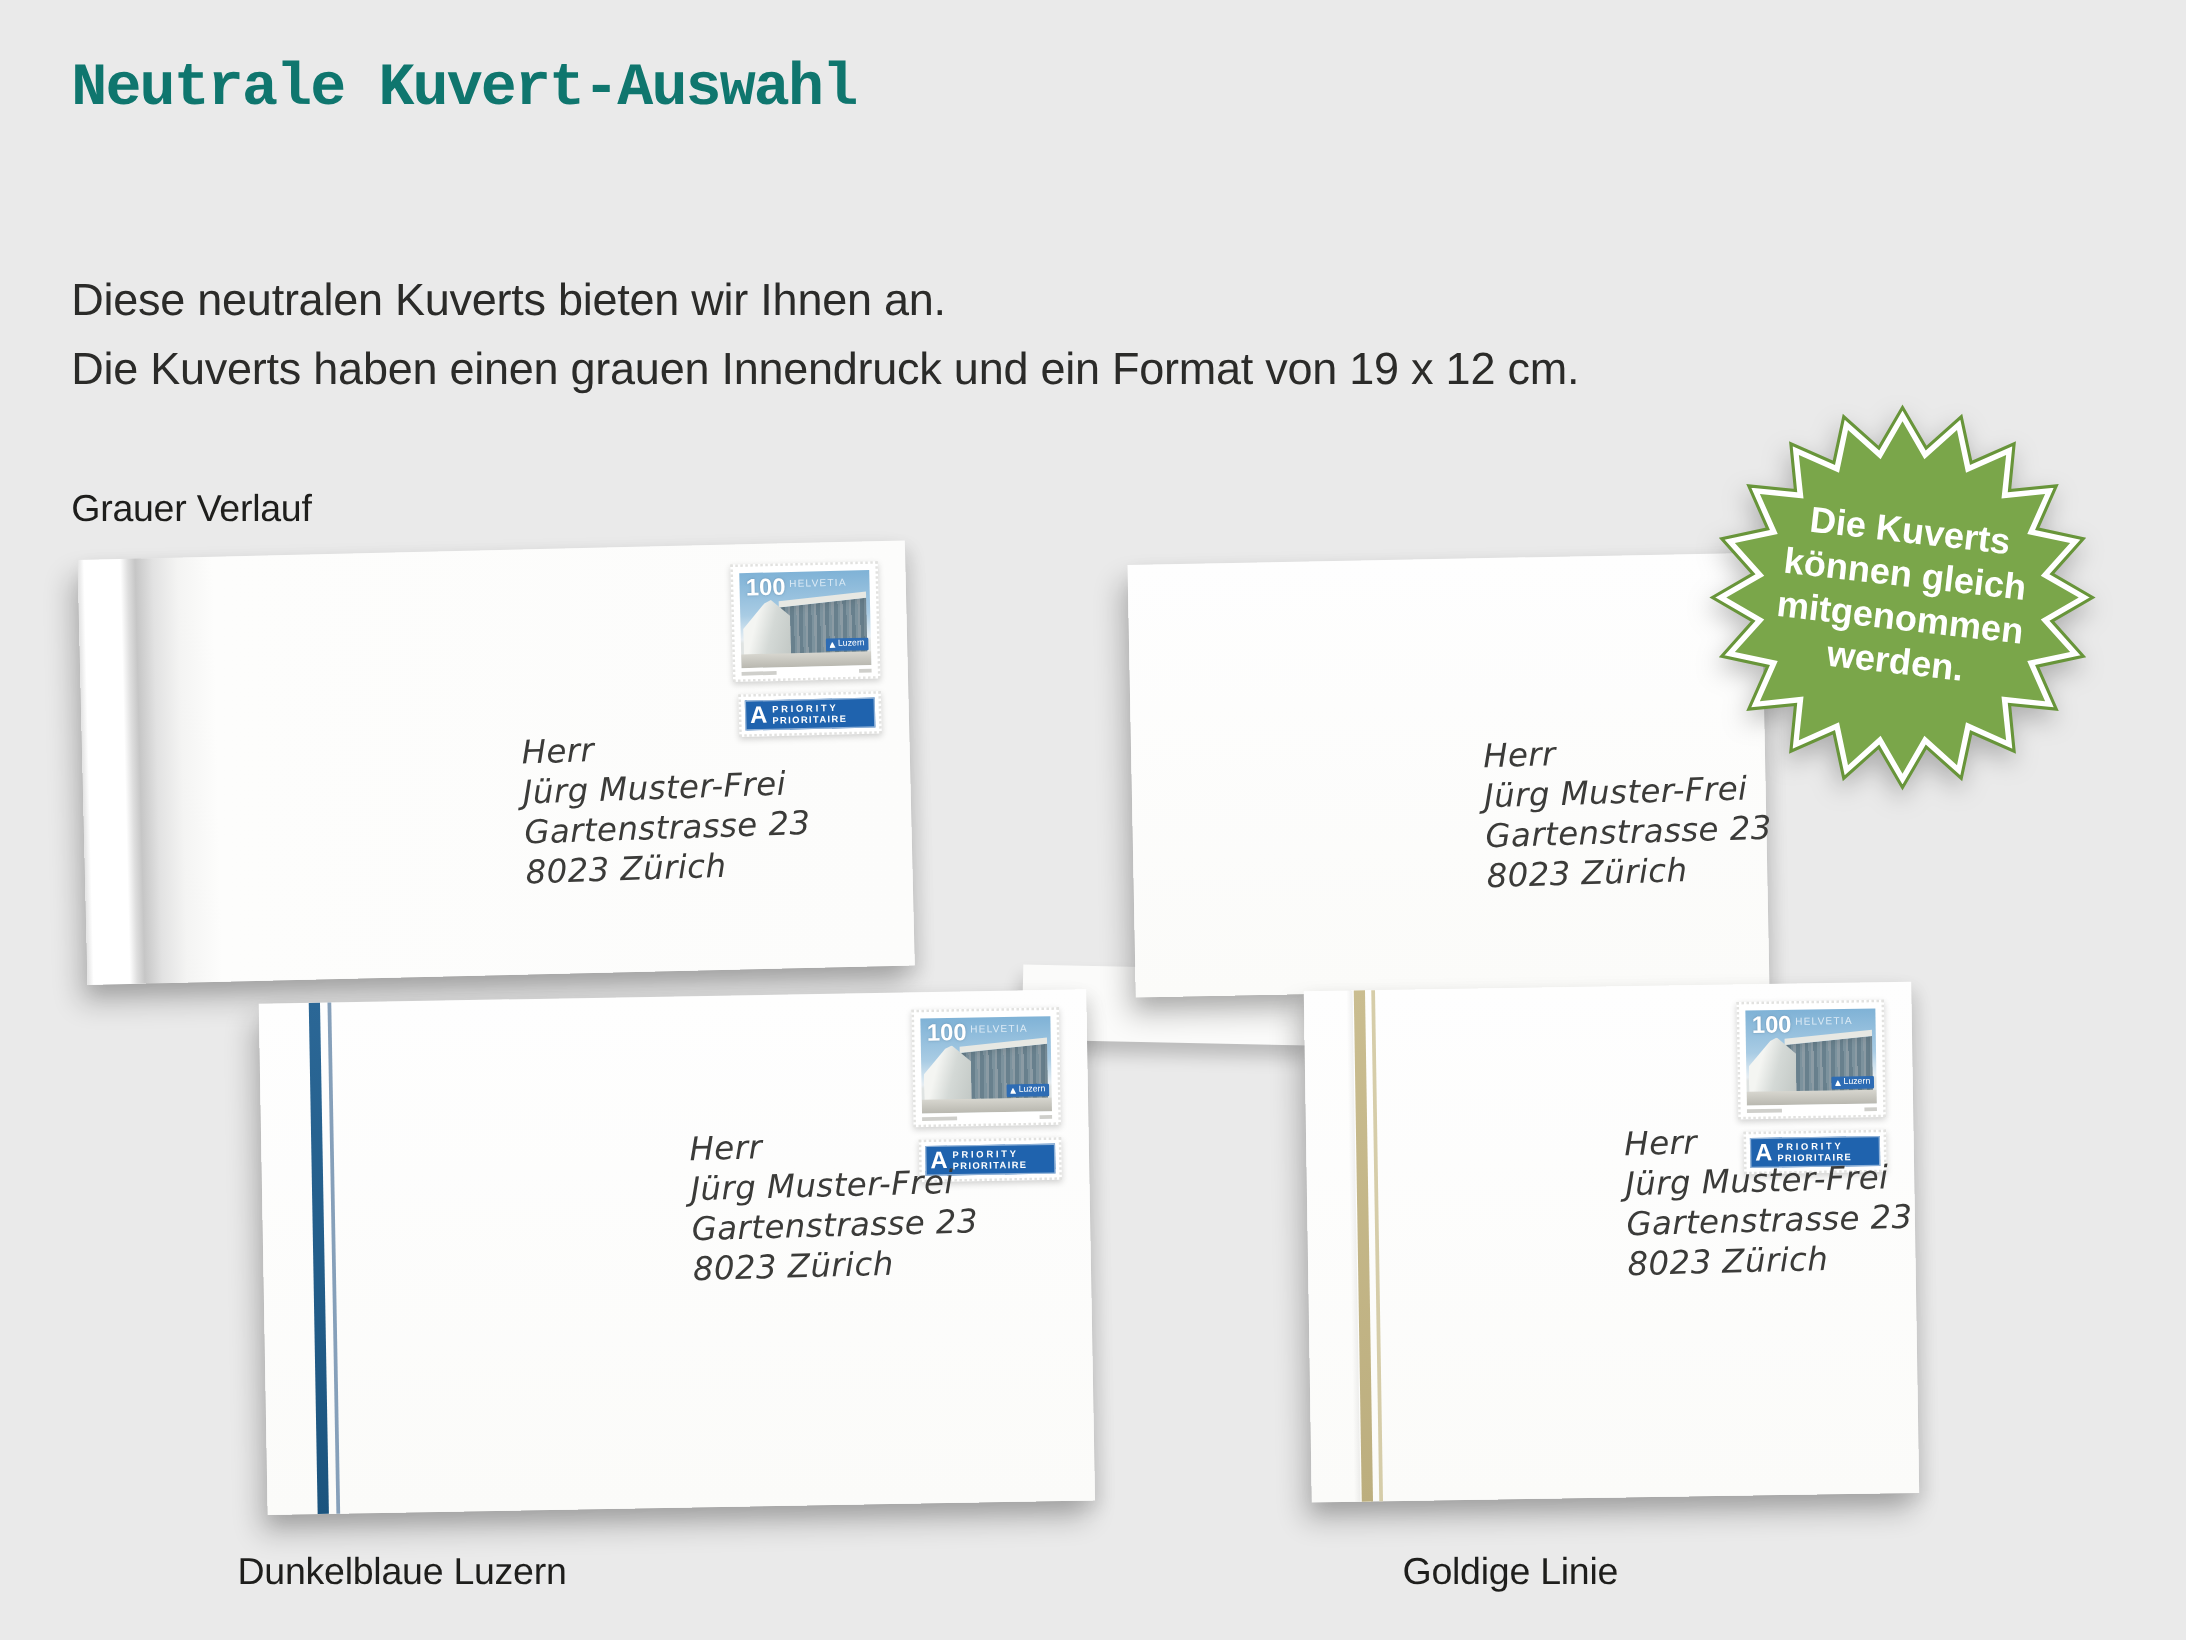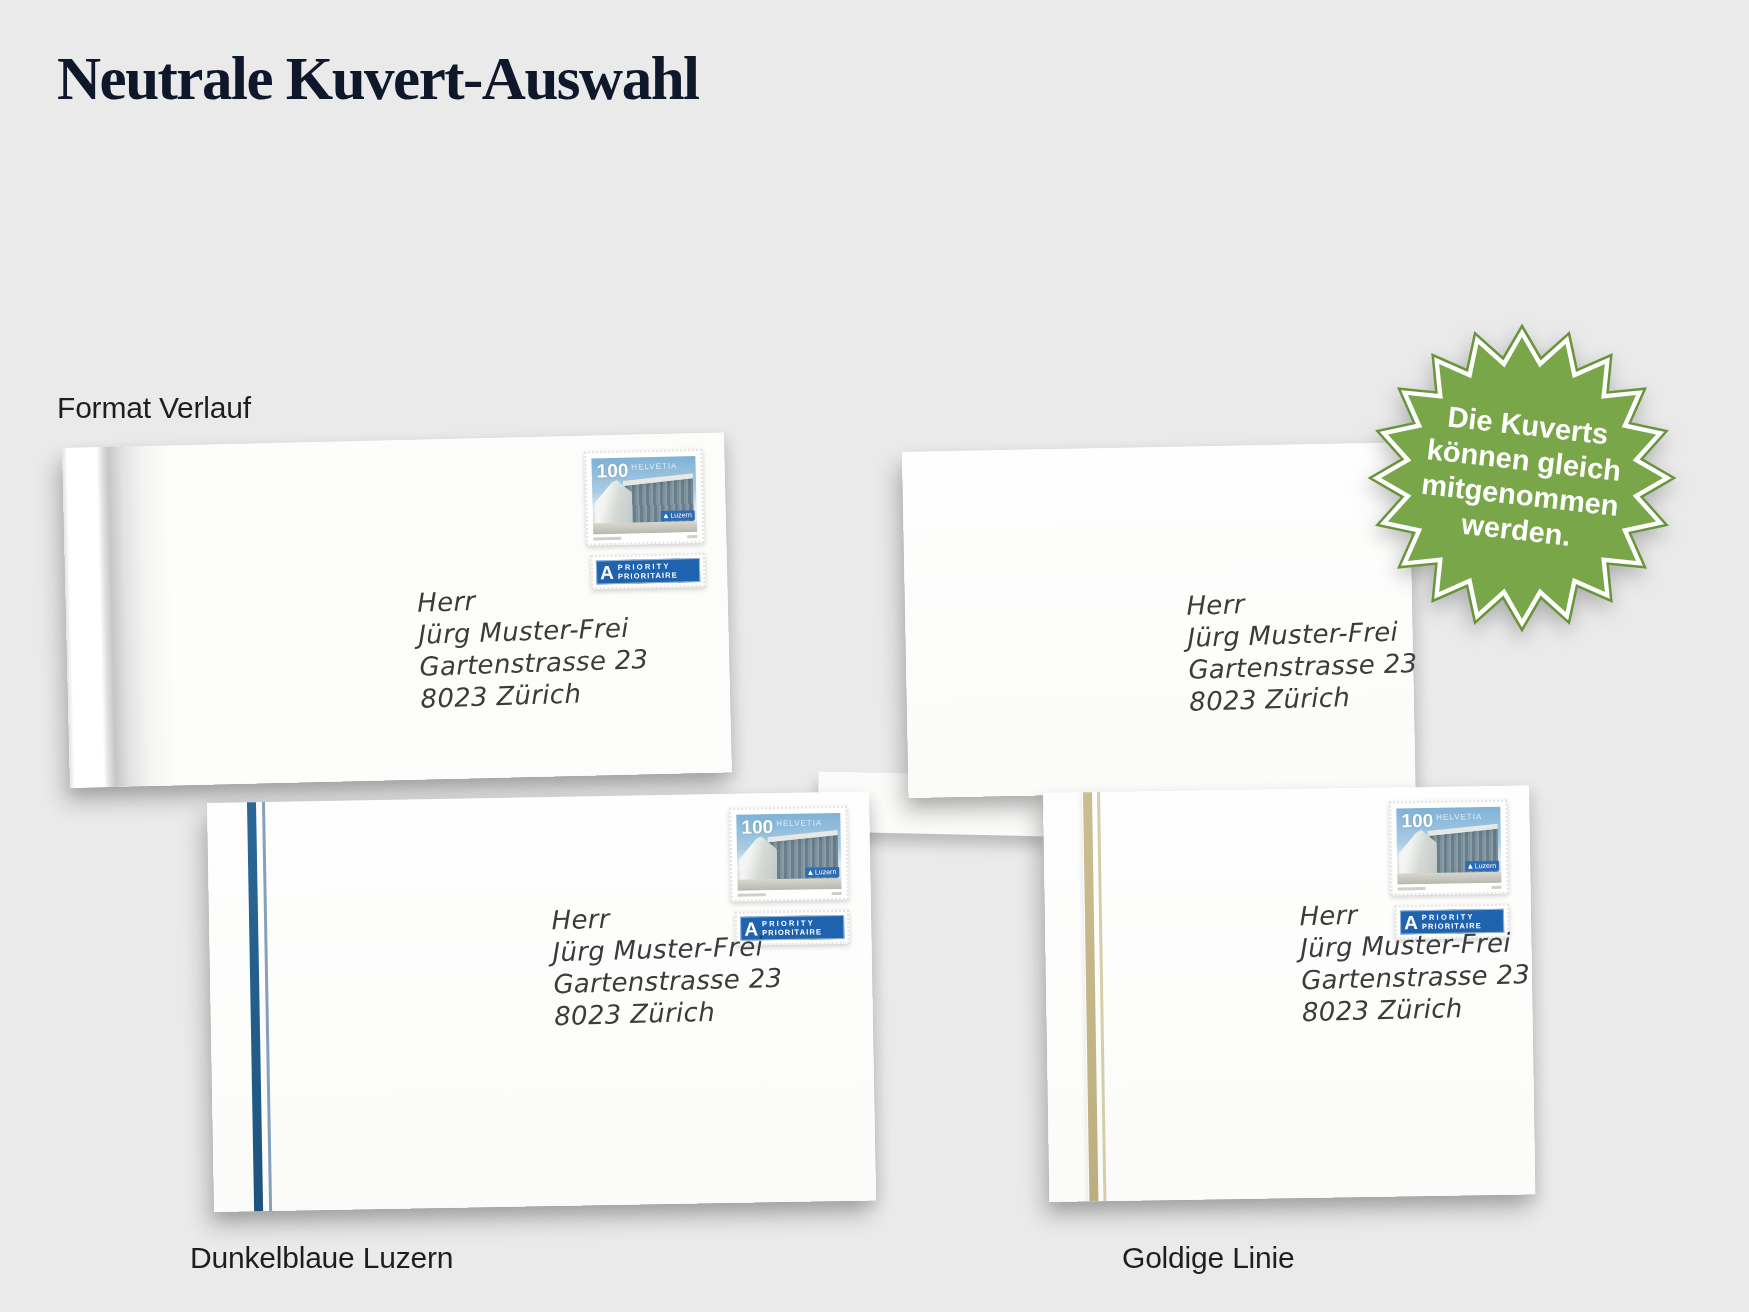--- a/index.html
+++ b/index.html
@@ -6,22 +6,22 @@
   body{
     width:1749px;height:1312px;position:relative;overflow:hidden;
     background:#eaeaea;
     font-family:"Liberation Sans",sans-serif;
   }
   .canvas{position:absolute;inset:0}
 
   
   .title{
     position:absolute;left:57px;top:44px;margin:0;
-    font-family:Liberation Serif, serif;font-weight:700;
-    font-size:61px;letter-spacing:-1.5px;color:#0f172a;white-space:nowrap;
+    font-family:Liberation Mono, monospace;font-weight:700;
+    font-size:48px;letter-spacing:-1.5px;color:#0f766e;white-space:nowrap;
   }
   .intro{
     position:absolute;left:57px;top:212px;margin:0;
     font-size:36px;line-height:55px;color:#2b2b29;letter-spacing:-.2px;
   }
   .intro span{display:block}
 
   
   .env-label{position:absolute;font-size:30px;color:#1e1e1c;letter-spacing:-.2px;white-space:nowrap}
   .lbl-1{left:57px;top:391px}
@@ -134,22 +134,26 @@
     color:#fff;font-weight:bold;font-size:29px;line-height:35px;text-align:center;
   }
 </style>
 </head>
 <body style="background: rgb(234, 234, 234);">
 
 <div class="canvas">
 
   <h1 class="title">Neutrale Kuvert-Auswahl</h1>
 
-
-  <div class="env-label lbl-1">Format Verlauf</div>
+  <p class="intro">
+    <span>Diese neutralen Kuverts bieten wir Ihnen an.</span>
+    <span>Die Kuverts haben einen grauen Innendruck und ein Format von 19 x 12 cm.</span>
+  </p>
+
+  <div class="env-label lbl-1">Grauer Verlauf</div>
 
   <div class="env env1">
     <div class="stamp">
       <div class="photo">
         <div class="bldg-main"></div>
         <div class="bldg-left"></div>
         <div class="ground"></div>
         <div class="lu-chip">
           <span class="lu-logo"></span>
           <span>Luzern</span>

